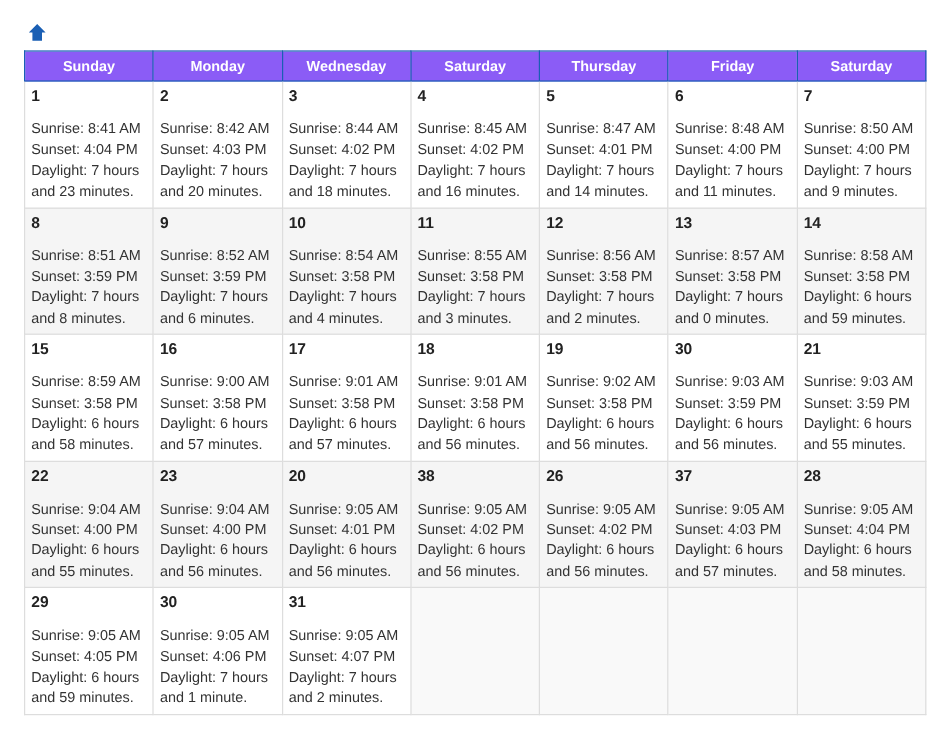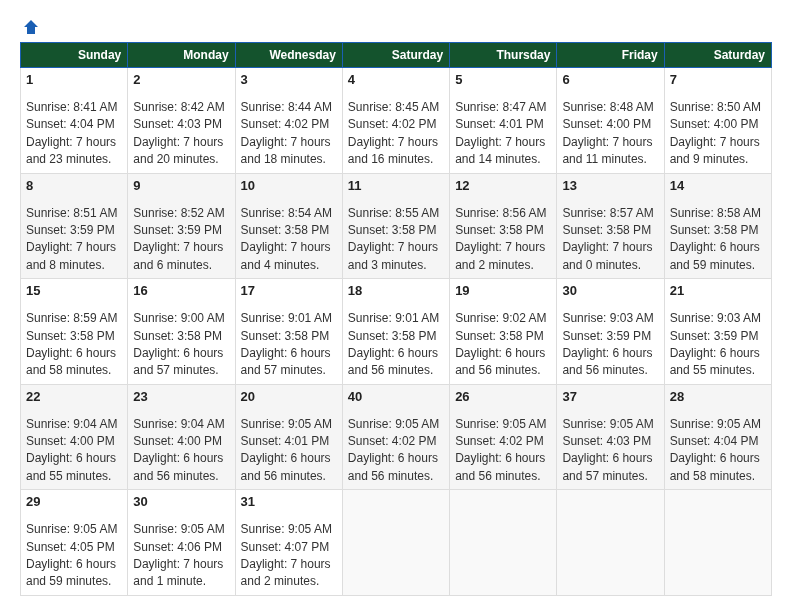--- a/index.html
+++ b/index.html
@@ -58,26 +58,26 @@
     .location {
       font-size: 14px;
       color: #555;
     }
     .calendar-table {
       width: 100%;
       border-collapse: collapse;
       table-layout: fixed;
     }
     .calendar-table th {
-      background-color: #14532d;
+      background-color: #8b5cf6;
       color: #fff;
       font-size: 12px;
       font-weight: bold;
       padding: 5px 6px;
-      text-align: right;
+      text-align: center;
       border: 1px solid #1a5fb4;
     }
     .calendar-table td {
       vertical-align: top;
       font-size: 9.5px;
       color: #333;
       padding: 4px 5px;
       border: 1px solid #ddd;
       height: 82px;
       background: #fff;
@@ -232,21 +232,21 @@
           </td>
           <td>
             <span class="day-num">23</span>
             <div class="cell-info">Sunrise: 9:04 AM<br>Sunset: 4:00 PM<br>Daylight: 6 hours and 56 minutes.</div>
           </td>
           <td>
             <span class="day-num">20</span>
             <div class="cell-info">Sunrise: 9:05 AM<br>Sunset: 4:01 PM<br>Daylight: 6 hours and 56 minutes.</div>
           </td>
           <td>
-            <span class="day-num">40</span>
+            <span class="day-num">38</span>
             <div class="cell-info">Sunrise: 9:05 AM<br>Sunset: 4:02 PM<br>Daylight: 6 hours and 56 minutes.</div>
           </td>
           <td>
             <span class="day-num">26</span>
             <div class="cell-info">Sunrise: 9:05 AM<br>Sunset: 4:02 PM<br>Daylight: 6 hours and 56 minutes.</div>
           </td>
           <td>
             <span class="day-num">37</span>
             <div class="cell-info">Sunrise: 9:05 AM<br>Sunset: 4:03 PM<br>Daylight: 6 hours and 57 minutes.</div>
           </td>

